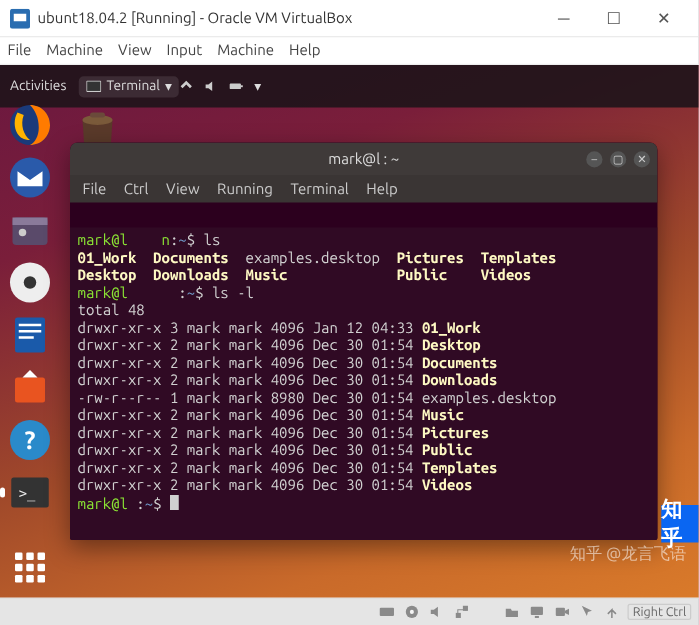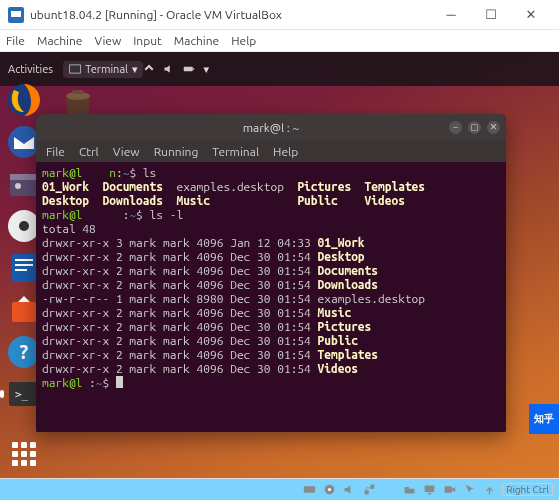--- a/index.html
+++ b/index.html
@@ -20,37 +20,37 @@
   .gnome-top .right { display: flex; align-items: center; gap: 8px; }
   .gnome-top svg{width:12px;height:12px;fill:#ccc;}
   
   .launcher { position: absolute; left: 0; top: 24px; bottom: 0; width: 48px; display: flex; flex-direction: column; align-items: center; padding-top: 4px; gap: 2px; }
   .launcher .item { width: 40px; height: 40px; border-radius: 8px; display: flex; align-items: center; justify-content: center; position: relative; }
   .launcher .item.active::before{content:'';position:absolute;left:-4px;top:16px;width:4px;height:8px;background:#fff;border-radius:2px;}
   .apps-btn { position: absolute; left: 6px; bottom: 6px; width: 36px; height: 36px; display: grid; grid-template-columns: repeat(3,1fr); grid-template-rows: repeat(3,1fr); gap: 3px; padding: 6px; }
   .apps-btn span { background: #fff; border-radius: 1px; }
   .trash-icon{position:absolute;left:58px;top:32px;width:40px;height:48px;}
   
-  .termwin { position: absolute; left: 36px; top: 62px; width: 470px; height: 318px; background: #2c001e; border-radius: 6px 6px 2px 2px; box-shadow: 0 6px 20px rgba(0,0,0,.4); overflow: hidden; display: flex; flex-direction: column; }
+  .termwin { position: absolute; left: 56px; top: 62px; width: 470px; height: 318px; background: #2c001e; border-radius: 6px 6px 2px 2px; box-shadow: 0 6px 20px rgba(0,0,0,.4); overflow: hidden; display: flex; flex-direction: column; }
   .term-title { height: 26px; background: #3f3a39; display: flex; align-items: center; justify-content: center; color: #ddd; font-size: 12px; position: relative; }
   .term-title .btns { position: absolute; right: 6px; display: flex; gap: 6px; }
   .term-title .btns span { width: 13px; height: 13px; border-radius: 50%; background: #555;display:inline-flex;align-items:center;justify-content:center;font-size:9px;color:#ccc;line-height:1; }
   .term-menu { height: 22px; background: #3a3534; display: flex; align-items: center; gap: 14px; padding: 0 10px; color: #ccc; font-size: 12px; }
-  .term-body { flex: 1; background: #300a24; padding: 4px 6px; font-family: "Ubuntu Mono","DejaVu Sans Mono",monospace; font-size: 12px; line-height: 14px; color: #d0d0d0; white-space: pre; overflow: hidden; }
+  .term-body { flex: 1; background: #300a24; padding: 4px 6px; font-family: "Ubuntu Mono","DejaVu Sans Mono",monospace; font-size: 12px; line-height: 14px; color: #d0d0d0; white-space: pre; overflow: hidden; margin-top: 20px; }
   .pr-u { color: #8ae234; } 
   .pr-p { color: #729fcf; } 
   .dir { color: #fef9c3; font-weight: bold; }
   .cursor { display: inline-block; width: 7px; height: 12px; background: #d0d0d0; vertical-align: -1px; }
   
-  .vb-status { height: 22px; background: #7dd3fc; border-top: 1px solid #ddd; display: flex; align-items: center; justify-content: flex-end; padding: 0 6px; gap: 6px; font-size: 10px; color: #888; }
+  .vb-status { height: 22px; background: #e5e5e5; border-top: 1px solid #ddd; display: flex; align-items: center; justify-content: flex-end; padding: 0 6px; gap: 6px; font-size: 10px; color: #888; }
   .vb-status .st{width:14px;height:14px;display:inline-flex;align-items:center;justify-content:center;}
   .vb-status svg{width:13px;height:13px;fill:#8a8a8a;}
   .rightctrl{border:1px solid #ccc;border-radius:2px;padding:0 3px;color:#666;font-size:10px;}
   .watermark{position:absolute;right:10px;bottom:26px;color:rgba(255,255,255,.55);font-size:13px;}
-  .zhihu{position:absolute;right:0;bottom:44px;width:30px;height:30px;background:#0a66f2;color:#fff;font-size:10px;display:flex;align-items:center;justify-content:center;font-weight:bold;}
+  .zhihu{position:absolute;right:0;bottom:44px;width:30px;height:30px;background:#0a66f2;color:#fff;font-size:17px;display:flex;align-items:center;justify-content:center;font-weight:bold;}
 </style>
 </head>
 <body>
 
 <div class="vb-titlebar">
   <span class="icon">
       <svg viewBox="0 0 16 16">
         <rect width="16" height="16" rx="2" fill="#2a6db0"></rect>
         <rect x="3" y="4" width="10" height="6" fill="#fff"></rect>
       </svg>
@@ -204,20 +204,21 @@
 -rw-r--r-- 1 mark mark 8980 Dec 30 01:54 examples.desktop
 drwxr-xr-x 2 mark mark 4096 Dec 30 01:54 <span class="dir">Music</span>
 drwxr-xr-x 2 mark mark 4096 Dec 30 01:54 <span class="dir">Pictures</span>
 drwxr-xr-x 2 mark mark 4096 Dec 30 01:54 <span class="dir">Public</span>
 drwxr-xr-x 2 mark mark 4096 Dec 30 01:54 <span class="dir">Templates</span>
 drwxr-xr-x 2 mark mark 4096 Dec 30 01:54 <span class="dir">Videos</span>
 <span class="pr-u">mark@l </span>:<span class="pr-p">~</span>$ <span class="cursor"></span></div>
   </div>
 
   <div class="zhihu">知乎</div>
+  <div class="watermark">知乎 @龙言飞语</div>
 </div>
 
 <div class="vb-status">
   <span class="st">
       <svg viewBox="0 0 16 16">
         <rect x="1" y="4" width="14" height="8" rx="1"></rect>
       </svg>
     </span>
   <span class="st">
       <svg viewBox="0 0 16 16">

